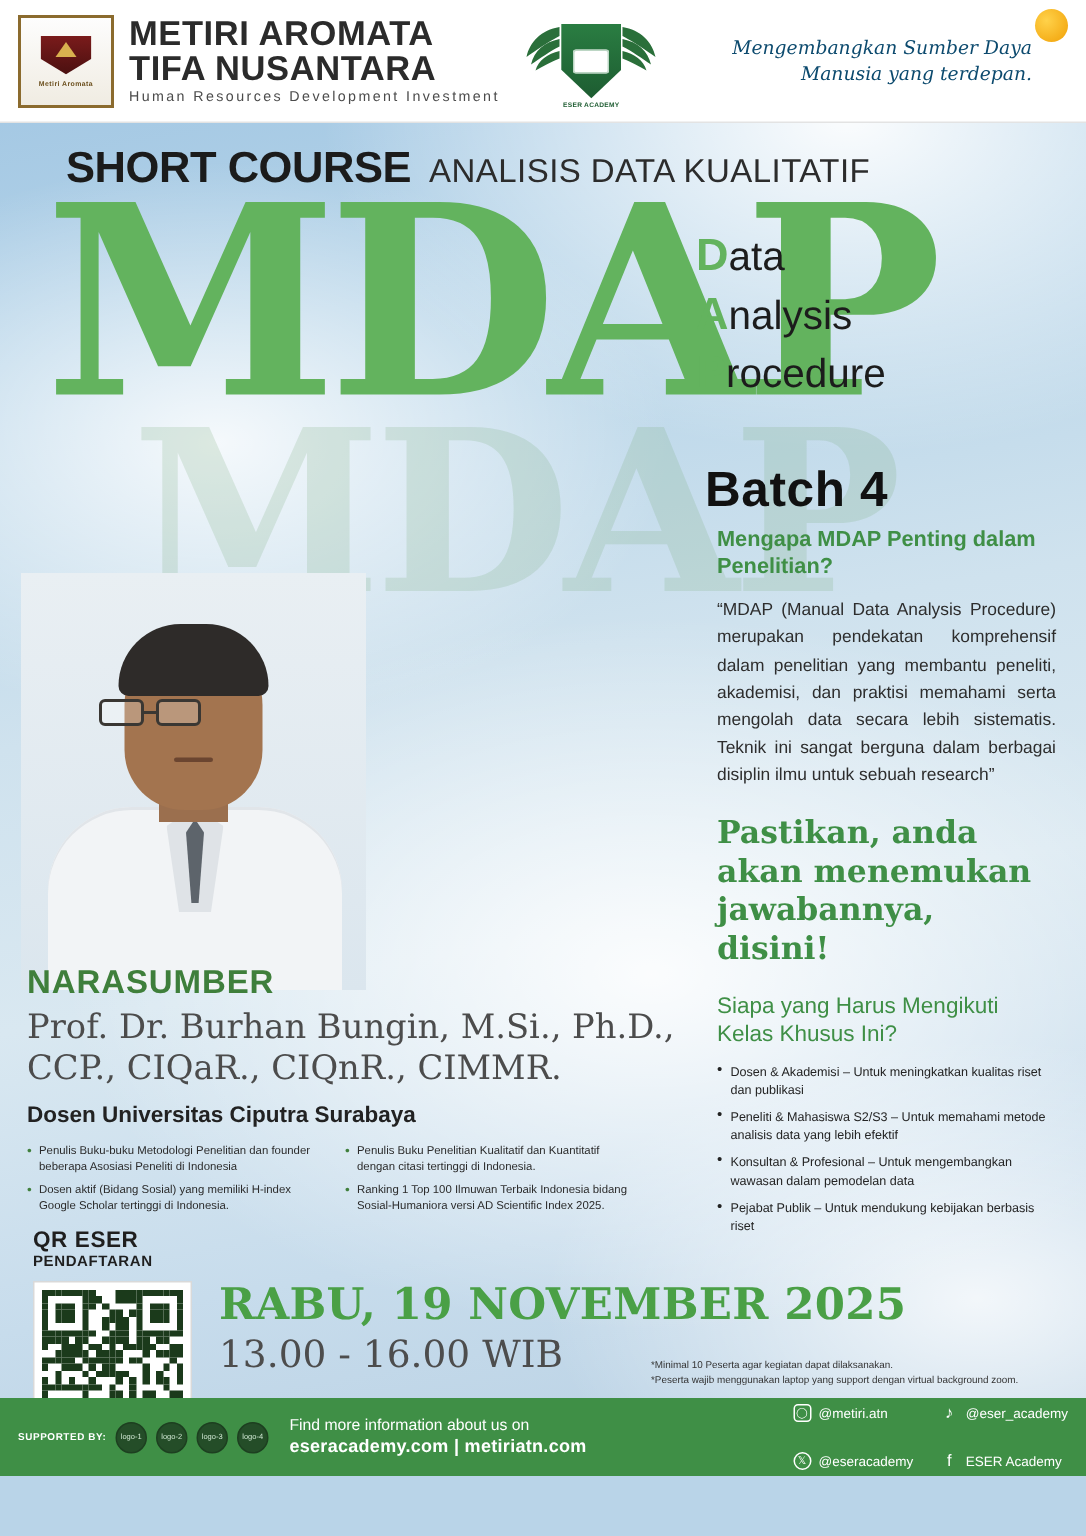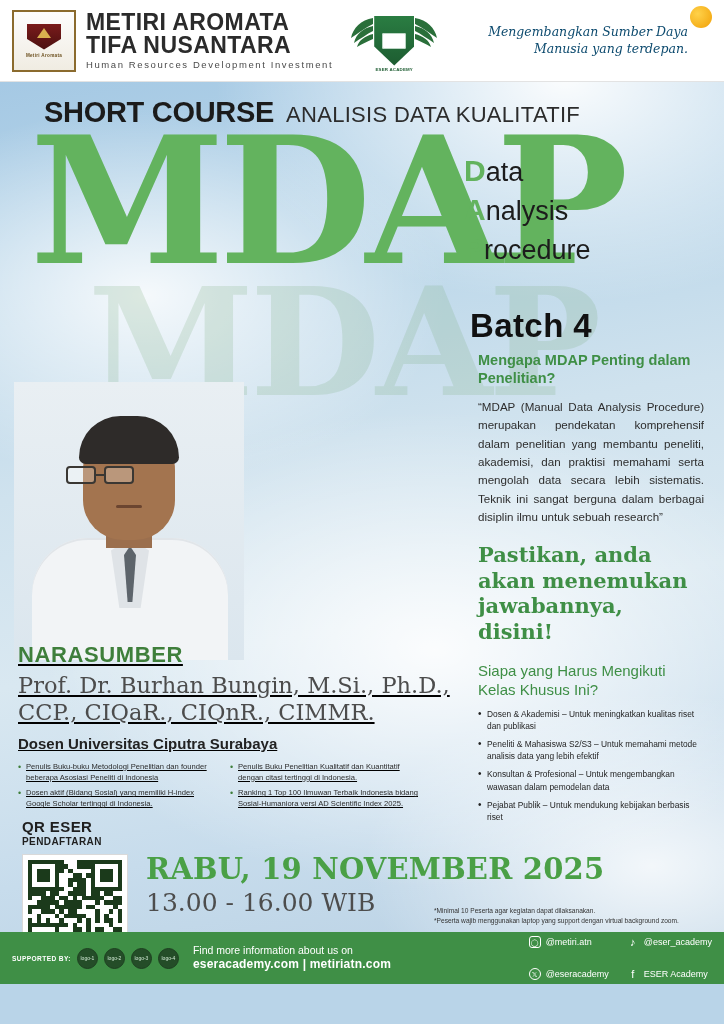--- a/index.html
+++ b/index.html
@@ -149,21 +149,21 @@
     width:100px; height:48px; background:#2e2b29; border-radius: 50px 50px 8px 8px;
   }
   .ph-glass-l,.ph-glass-r{
     position:absolute; bottom:176px; width:30px;height:18px;border:2px solid #3a3733; border-radius:4px; background:rgba(255,255,255,.25);
   }
   .ph-glass-l{ left:52px;} .ph-glass-r{ left:90px;}
   .ph-bridge{ position:absolute; left:82px; bottom:184px; width:8px;height:2px;background:#3a3733;}
   .ph-mouth{ position:absolute; left:50%; bottom:152px; transform:translateX(-50%); width:26px;height:3px;background:#6b4530;border-radius:2px;}
 
   
-  .nara { position: absolute; left: 18px; top: 642px; width: 440px; text-decoration: underline; }
+  .nara { position: absolute; left: 18px; top: 642px; width: 440px; }
   .nara-title { font-size: 22px; font-weight: bold; color: #3f7f3b; letter-spacing: .6px; }
   .nara-name {
     font-family: "DejaVu Serif", serif; font-size: 22.5px; color: #4c4c4c;
     line-height: 1.22; margin-top: 4px;
   }
   .nara-sub { font-size: 15px; font-weight: bold; color: #222; margin-top: 8px;}
   .bullets { display: flex; gap: 16px; margin-top: 10px; }
   .bullets ul { list-style: none; width: 196px; }
   .bullets li {
     font-size: 7.6px; color: #2b2b2b; line-height: 1.42; margin-bottom: 5px;

